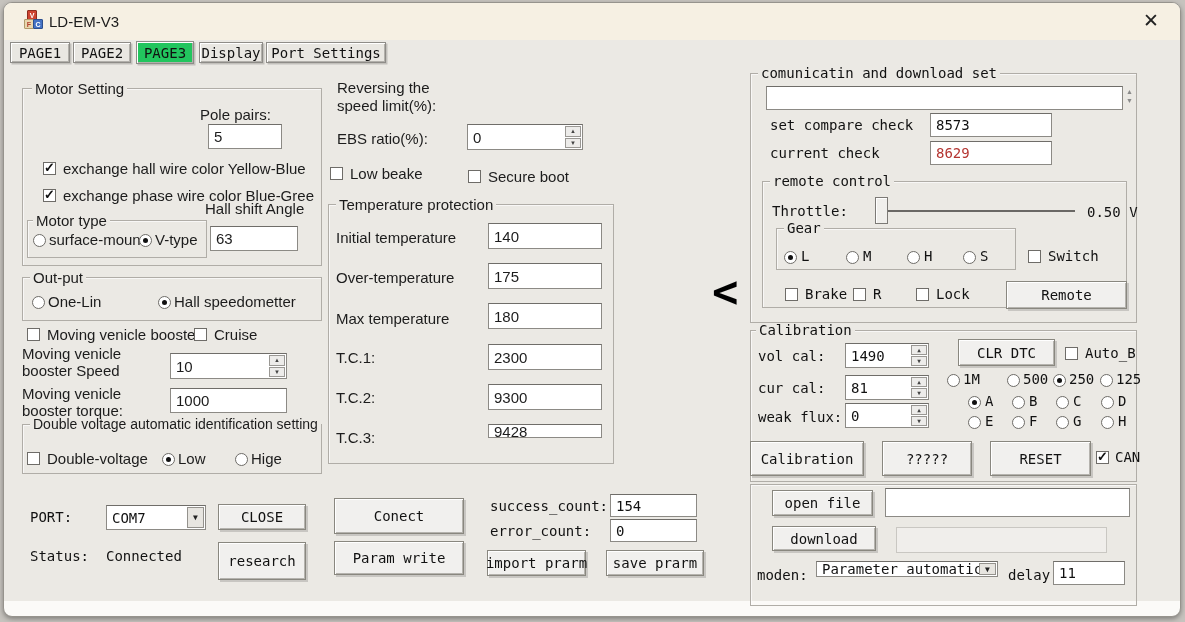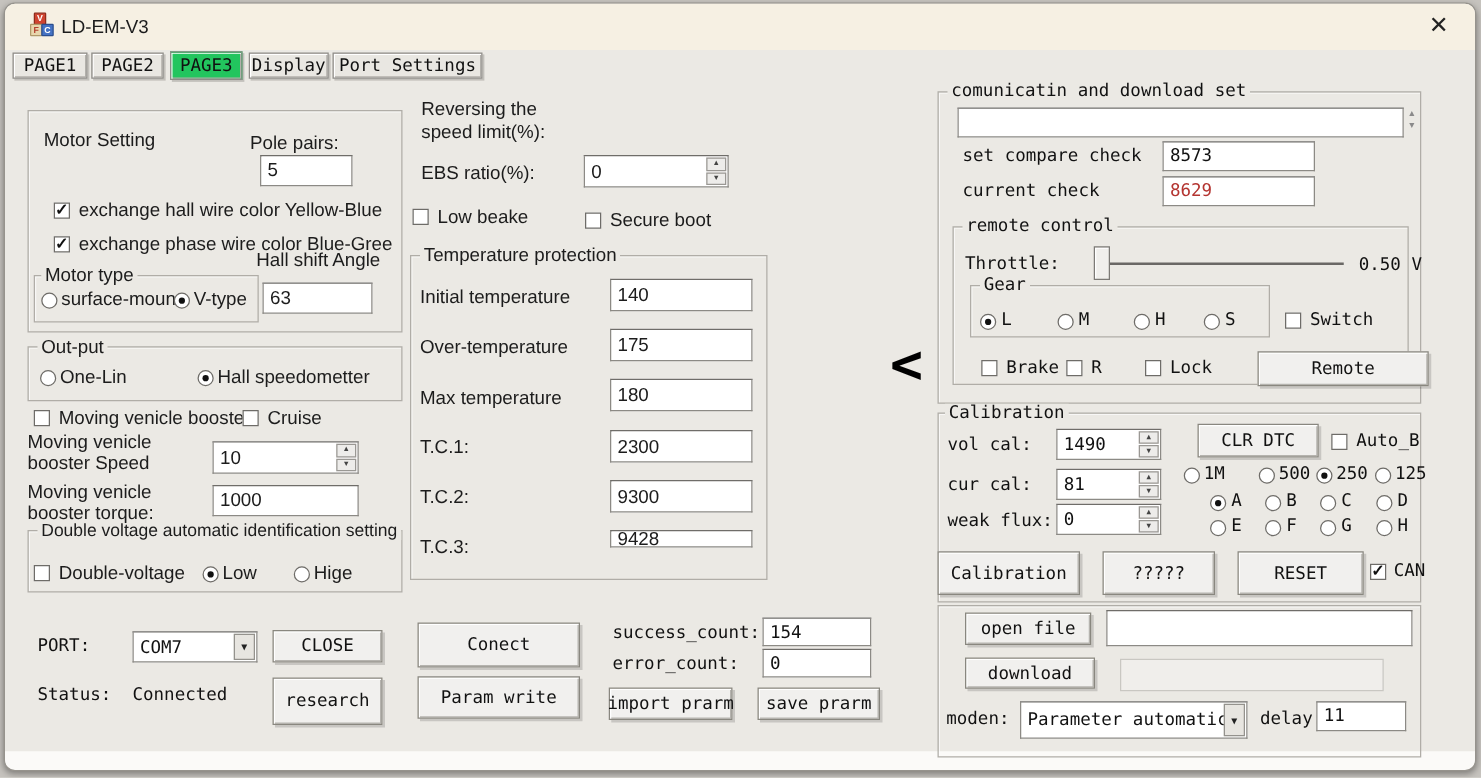--- a/index.html
+++ b/index.html
@@ -62,21 +62,21 @@
       <span>PAGE3</span>
     </div>
   <div class="tab mono" style="left:199px;top:42px;width:64px;height:21px;">
       <span>Display</span>
     </div>
   <div class="tab mono" style="left:266px;top:42px;width:120px;height:21px;">
       <span>Port Settings</span>
     </div>
 
   <div class="group" style="left:22px;top:88px;width:300px;height:178px;"></div>
-  <span class="legend sans" style="left:32px;top:81px;margin-top:24px;">Motor Setting</span>
+  <span class="legend sans" style="left:32px;top:81px;">Motor Setting</span>
   <div class="group" style="left:27px;top:220px;width:180px;height:38px;"></div>
   <span class="legend sans" style="left:33px;top:213px;">Motor type</span>
   <div class="group" style="left:22px;top:277px;width:300px;height:44px;"></div>
   <span class="legend sans" style="left:30px;top:270px;">Out-put</span>
   <div class="group" style="left:22px;top:424px;width:300px;height:50px;"></div>
   <span class="legend sans" style="left:30px;top:417px;font-size:14px;">Double voltage automatic identification setting</span>
   <div class="group" style="left:328px;top:204px;width:286px;height:260px;"></div>
   <span class="legend sans" style="left:336px;top:197px;">Temperature protection</span>
   <div class="group" style="left:750px;top:73px;width:387px;height:250px;"></div>
   <span class="legend mono" style="left:758px;top:66px;">comunicatin and download set</span>
@@ -242,21 +242,21 @@
   <span class="rb" style="left:963px;top:251px;"></span>
   <span class="lbl mono" style="left:980px;top:248px;">S</span>
   <span class="cb" style="left:1028px;top:250px;"></span>
   <span class="lbl mono" style="left:1048px;top:248px;">Switch</span>
   <span class="cb" style="left:785px;top:288px;"></span>
   <span class="lbl mono" style="left:805px;top:286px;">Brake</span>
   <span class="cb" style="left:853px;top:288px;"></span>
   <span class="lbl mono" style="left:873px;top:286px;">R</span>
   <span class="cb" style="left:916px;top:288px;"></span>
   <span class="lbl mono" style="left:936px;top:286px;">Lock</span>
-  <div class="btn mono" style="left:1006px;top:281px;width:137px;height:28px;">
+  <div class="btn mono" style="left:1006px;top:281px;width:121px;height:28px;">
       <span>Remote</span>
     </div>
 
   <span class="lbl mono" style="left:758px;top:348px;">vol cal:</span>
   <div class="field mono" style="left:845px;top:343px;width:84px;height:25px;padding-right:17px;">
     <span class="val">1490</span>
     <span class="spinbtns">
         <span class="sbtn">▲</span>
         <span class="sbtn">▼</span>
       </span>
@@ -327,21 +327,21 @@
   <div class="field mono" style="left:885px;top:488px;width:245px;height:29px;">
       <span class="val"></span>
     </div>
   <div class="btn mono" style="left:772px;top:526px;width:104px;height:25px;">
       <span>download</span>
     </div>
   <div class="field mono gray" style="left:896px;top:527px;width:211px;height:26px;">
       <span class="val"></span>
     </div>
   <span class="lbl mono" style="left:757px;top:567px;">moden:</span>
-  <div class="field mono" style="left:816px;top:561px;width:182px;height:30px;padding-right:19px;">
+  <div class="field mono" style="left:816px;top:561px;width:182px;height:16px;padding-right:19px;">
     <span class="val">Parameter automatic</span>
     <span class="combo-arrow">▼</span>
   </div>
   <span class="lbl mono" style="left:1008px;top:567px;">delay:</span>
   <div class="field mono" style="left:1053px;top:561px;width:72px;height:24px;">
       <span class="val">11</span>
     </div>
 </div>
 
 </body></html>

